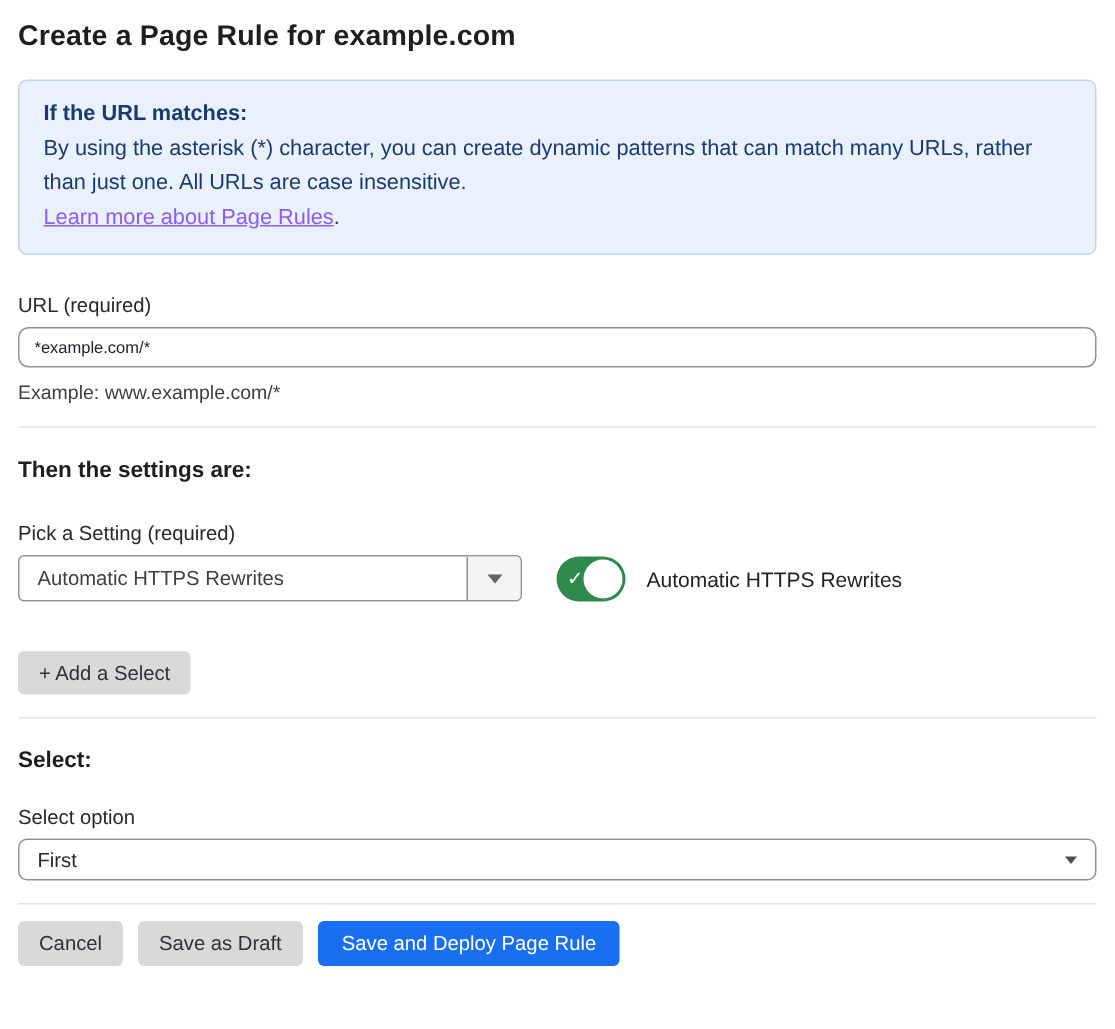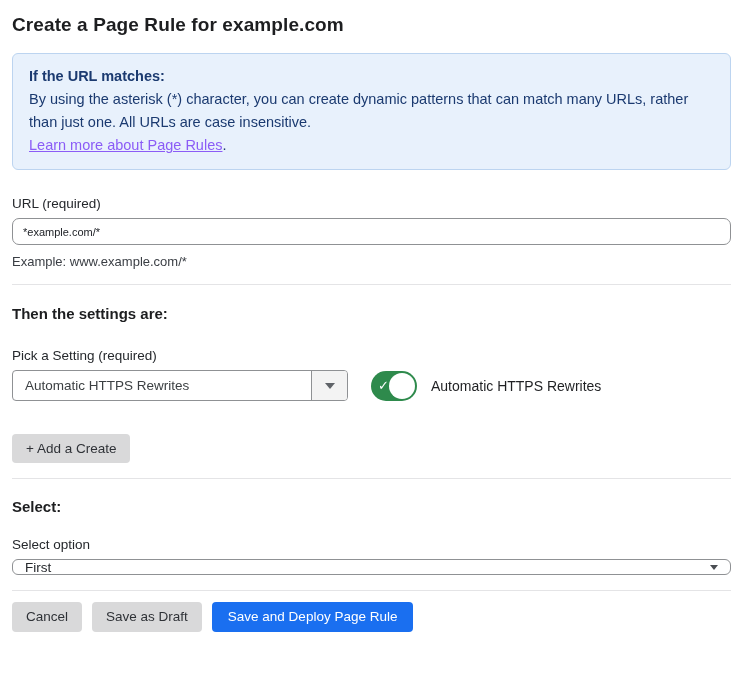--- a/index.html
+++ b/index.html
@@ -163,21 +163,21 @@
     padding: 0 14px;
     height: 29px;
     line-height: 29px;
     cursor: pointer;
   }
   .add-setting-btn { margin-top: 33px; }
 
   .order-select {
     margin-top: 7px;
     width: 719px;
-    height: 16px;
+    height: 28px;
     border: 1px solid #8f9194;
     border-radius: 6px;
     background: #ffffff;
     display: flex;
     align-items: center;
     justify-content: space-between;
     padding: 0 12px 0 12px;
     cursor: pointer;
   }
   .order-select .select-value {
@@ -241,21 +241,21 @@
         <span class="tri-down"></span>
       </div>
     </div>
     <div class="toggle" id="setting-toggle" style="background: rgb(46, 138, 76);">
       <span class="toggle-check">✓</span>
       <span class="toggle-knob"></span>
     </div>
     <div class="toggle-text">Automatic HTTPS Rewrites</div>
   </div>
 
-  <button class="btn add-setting-btn">+ Add a Create</button>
+  <button class="btn add-setting-btn">+ Add a Select</button>
 
   <hr class="divider">
 
   <h2 class="section-heading order">Select:</h2>
 
   <div class="field-label" style="margin-top:22px">Select option</div>
 
   <div class="order-select">
     <span class="select-value">First</span>
     <span class="tri-down"></span>

